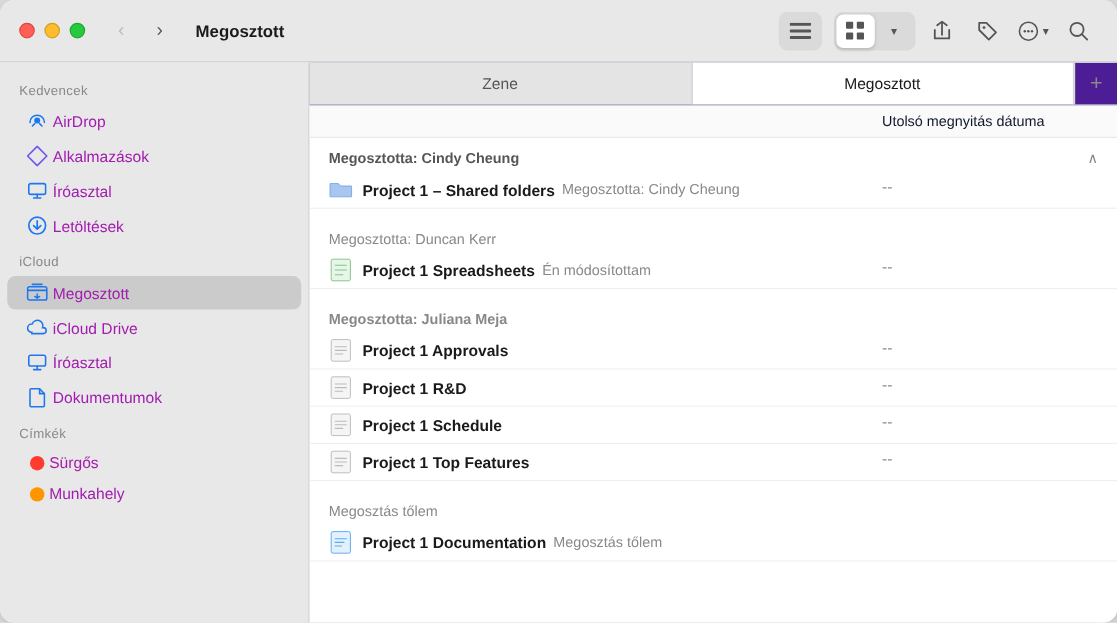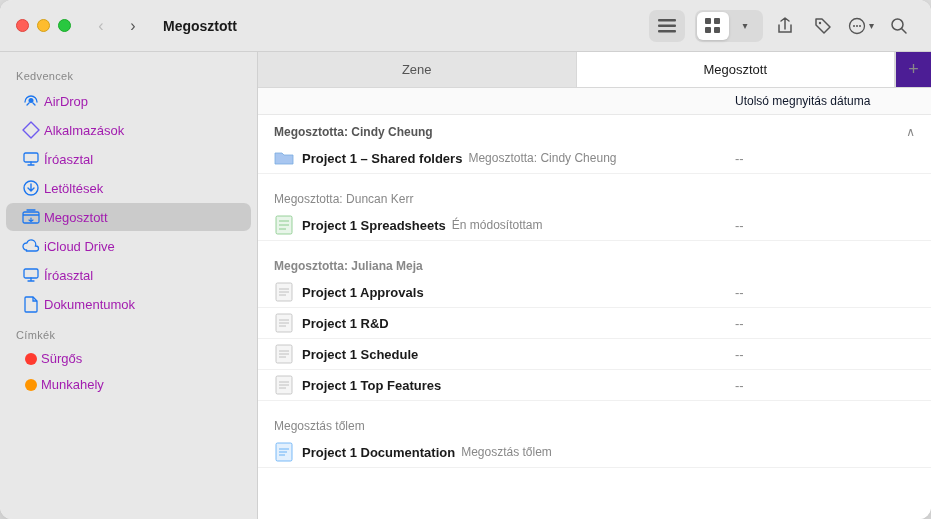--- a/index.html
+++ b/index.html
@@ -206,21 +206,20 @@
     .content-header .col-date { width: 180px; text-align: left; font-weight: 400; font-size: 12px; color: #0f172a; }
     .content-body { flex: 1; overflow-y: auto; }
     .section-header {
       padding: 10px 16px 4px 16px;
       font-size: 12px;
       color: #888;
       font-weight: 500;
     }
     .file-row {
       display: flex;
-      align-items: center;
       padding: 5px 16px;
       border-bottom: 1px solid #f0f0f0;
       gap: 8px;
       font-size: 13px;
       color: #1a1a1a;
       cursor: pointer;
     }
     .file-icon {
       width: 20px;
       height: 20px;
@@ -341,20 +340,21 @@
       <div class="sidebar-item">
         <div class="sidebar-icon icon-blue">
           <svg width="18" height="18" viewBox="0 0 18 18" fill="none">
             <circle cx="9" cy="9" r="7" stroke="#1d77ef" stroke-width="1.4"></circle>
             <path d="M9 5v6M6 9l3 3 3-3" stroke="#1d77ef" stroke-width="1.4" stroke-linecap="round" stroke-linejoin="round"></path>
           </svg>
         </div>
         <span class="sidebar-item-label">Letöltések</span>
       </div>
 
+      <div class="sidebar-section-label">iCloud</div>
       <div class="sidebar-item active">
         <div class="sidebar-icon icon-blue">
           <svg width="18" height="18" viewBox="0 0 18 18" fill="none">
             <rect x="1" y="4" width="16" height="11" rx="1.5" stroke="#1d77ef" stroke-width="1.3"></rect>
             <path d="M1 7h16" stroke="#1d77ef" stroke-width="1.3"></path>
             <path d="M5 2h8" stroke="#1d77ef" stroke-width="1.3" stroke-linecap="round"></path>
             <path d="M9 10v3M7 12l2 1.5L11 12" stroke="#1d77ef" stroke-width="1.2" stroke-linecap="round" stroke-linejoin="round"></path>
           </svg>
         </div>
         <span class="sidebar-item-label">Megosztott</span>

